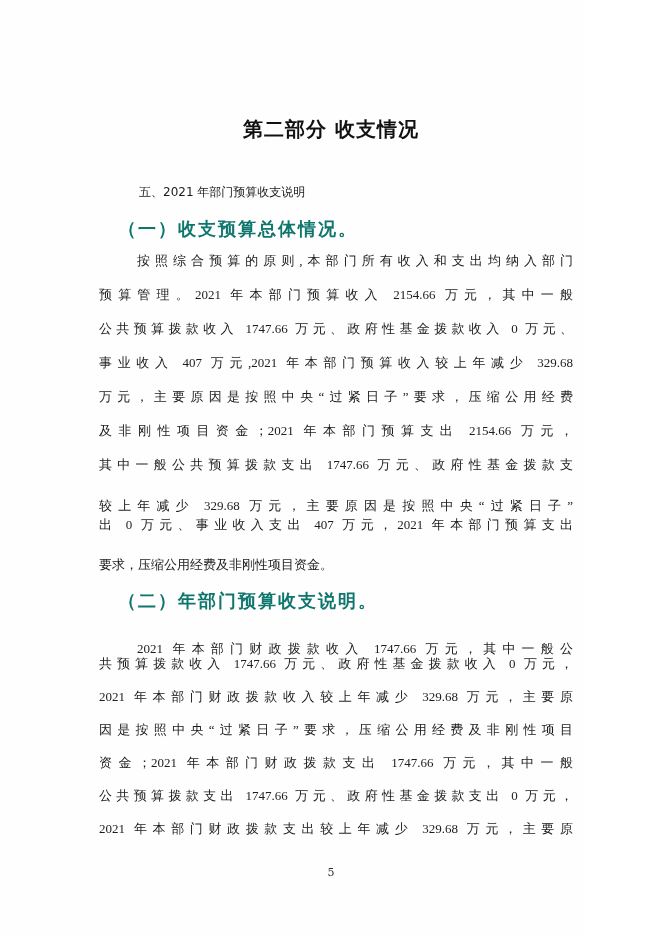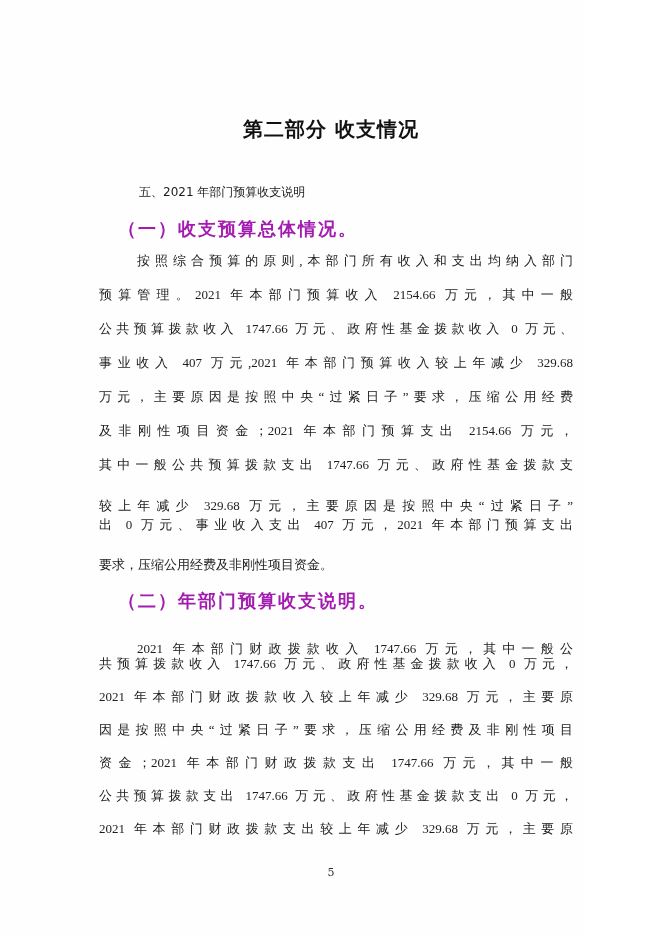--- a/index.html
+++ b/index.html
@@ -11,21 +11,21 @@
     font-size: 20px; color: #111; letter-spacing: 1px;
   }
   .section-heading {
     position: absolute; top: 184px; left: 139px;
     font-family: "DejaVu Sans", "Liberation Sans", sans-serif;
     font-size: 12px; color: #1a1a1a;
   }
   .sub-heading {
     position: absolute; left: 118px;
     font-family: "DejaVu Sans", "Liberation Sans", sans-serif; font-weight: bold;
-    font-size: 18px; color: #a21caf; letter-spacing: 2px;
+    font-size: 18px; color: #0f766e; letter-spacing: 2px;
   }
   .body-line {
     position: absolute; left: 99px; width: 474px;
     font-family: Liberation Serif, serif;
     font-size: 13px; color: #1c1c1c; white-space: nowrap;
     text-align: justify; text-align-last: justify;
   }
   .body-line.indent { left: 137px; width: 436px; }
   .body-line.last { text-align-last: left; }
   .page-number {

